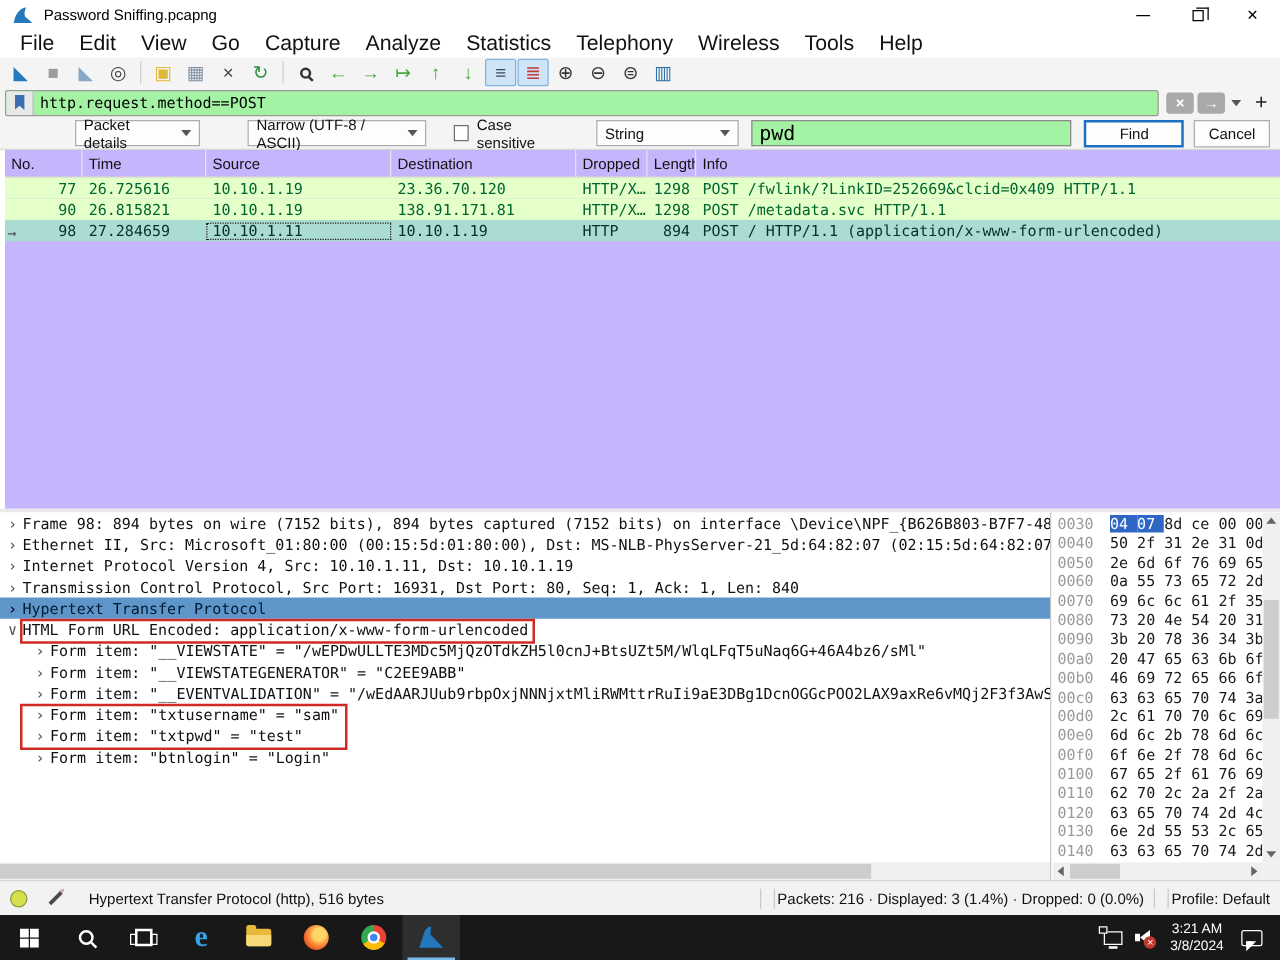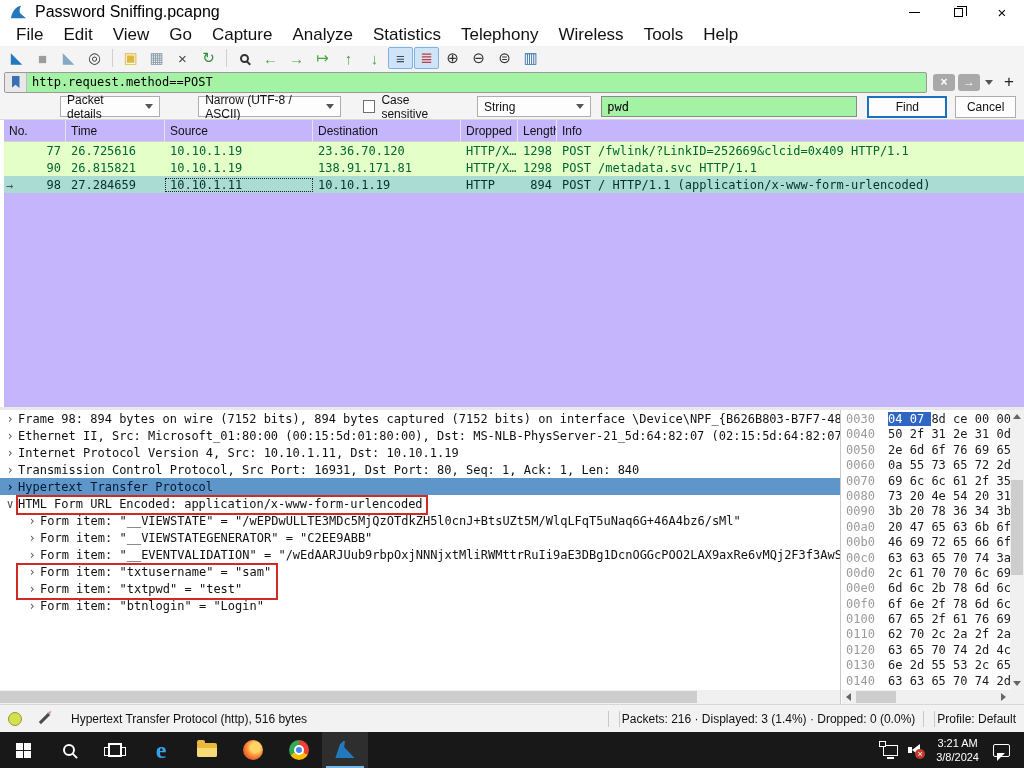--- a/index.html
+++ b/index.html
@@ -4,21 +4,21 @@
 <style>
   * { margin:0; padding:0; box-sizing:border-box; }
   html,body { width:1024px; height:768px; overflow:hidden; background:#fff;
               font-family:"Liberation Sans", sans-serif; }
   .app { position:relative; width:1024px; height:768px; }
 
   
   .titlebar { position:absolute; top:0; left:0; width:1024px; height:24px; background:#fff;
               display:flex; align-items:center; border-bottom:0; }
   .app-icon { width:17px; height:15px; margin:0 8px 0 10px; }
-  .title-text { font-size:16px; color:#000; }
+  .title-text { font-size:12px; color:#000; }
   .win-controls { margin-left:auto; display:flex; height:24px; }
   .win-btn { width:44px; height:24px; display:flex; align-items:center; justify-content:center; color:#000; }
   .glyph-min { width:11px; height:1px; background:#000; display:block; }
   .glyph-restore { width:9px; height:9px; border:1px solid #000; position:relative; display:block; }
   .glyph-restore::before { content:""; position:absolute; top:-3px; left:2px; width:9px; height:9px; border:1px solid #000; border-bottom:none; border-left:none; }
   .glyph-close { font-size:15px; line-height:1; }
 
   
   .menubar { position:absolute; top:24px; left:0; width:1024px; height:22px; background:#fff;
              display:flex; align-items:center; padding-left:6px; }
@@ -59,21 +59,21 @@
   .combo { height:21px; background:#fdfdfd; border:1px solid #adadad; display:flex; align-items:center;
            font-size:12px; color:#111; padding:0 6px; justify-content:space-between; }
   .combo .cv { margin-left:10px; width:0; height:0; border-left:4px solid transparent;
                border-right:4px solid transparent; border-top:5px solid #555; }
   .combo-scope { width:105px; margin-left:60px; }
   .combo-charset { width:150px; margin-left:38px; }
   .chk-wrap { display:flex; align-items:center; margin-left:22px; font-size:12px; color:#111; }
   .chk { width:13px; height:13px; border:1px solid #707070; background:#fff; margin-right:6px; }
   .combo-type { width:120px; margin-left:22px; }
   .find-input { width:270px; height:21px; margin-left:10px; border:1px solid #8a8a8a; background:#a4f2a4;
-                font-family:"DejaVu Sans Mono", monospace; font-size:12px; padding-left:5px; display:flex; align-items:center; }
+                font-family:"DejaVu Sans Mono", monospace; font-size:16px; padding-left:5px; display:flex; align-items:center; }
   .btn { height:22px; font-size:12px; color:#111; background:#fdfdfd; display:flex; align-items:center;
          justify-content:center; }
   .btn-find { width:84px; margin-left:10px; border:2px solid #1d6fc0; }
   .btn-cancel { width:64px; margin-left:8px; margin-right:8px; border:1px solid #adadad; }
 
   
   .plist { position:absolute; top:120px; left:4px; width:1024px; height:287px; background:#c4b5fd;
            font-family:"DejaVu Sans Mono", monospace; font-size:12px; }
   .pheader, .prow { display:grid; grid-template-columns:62px 99px 148px 148px 57px 39px 1fr; }
   .pheader { height:22px; border-bottom:1px solid #d4d4d4; font-family:"Liberation Sans", sans-serif;

